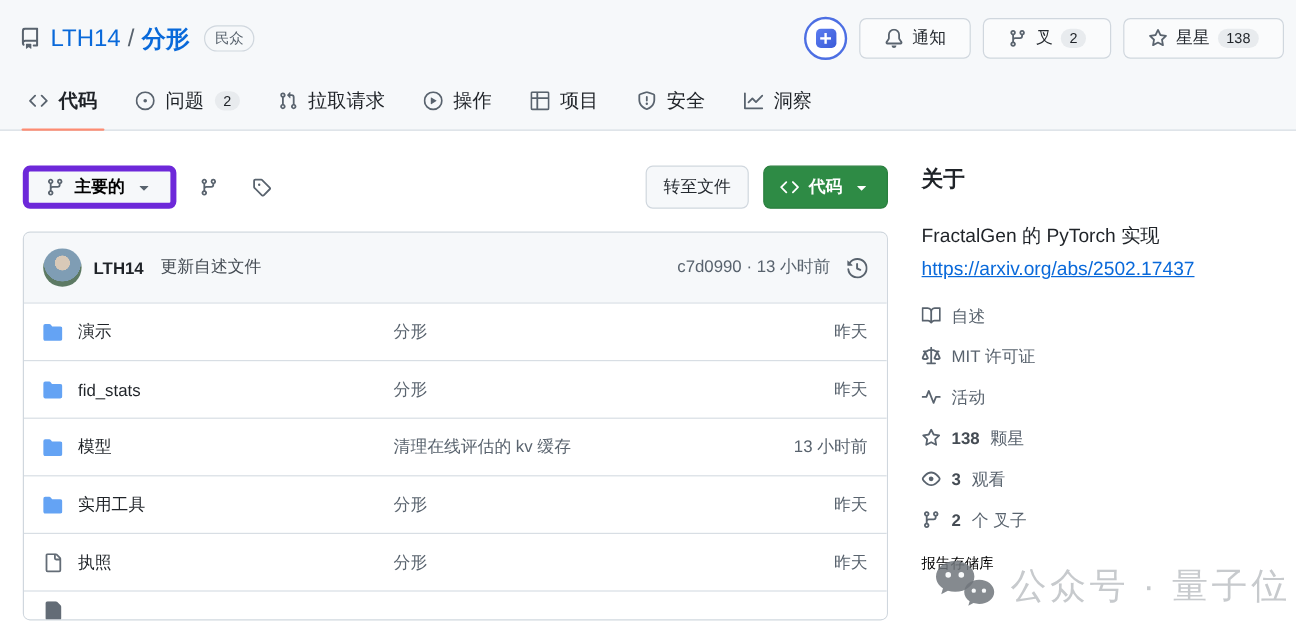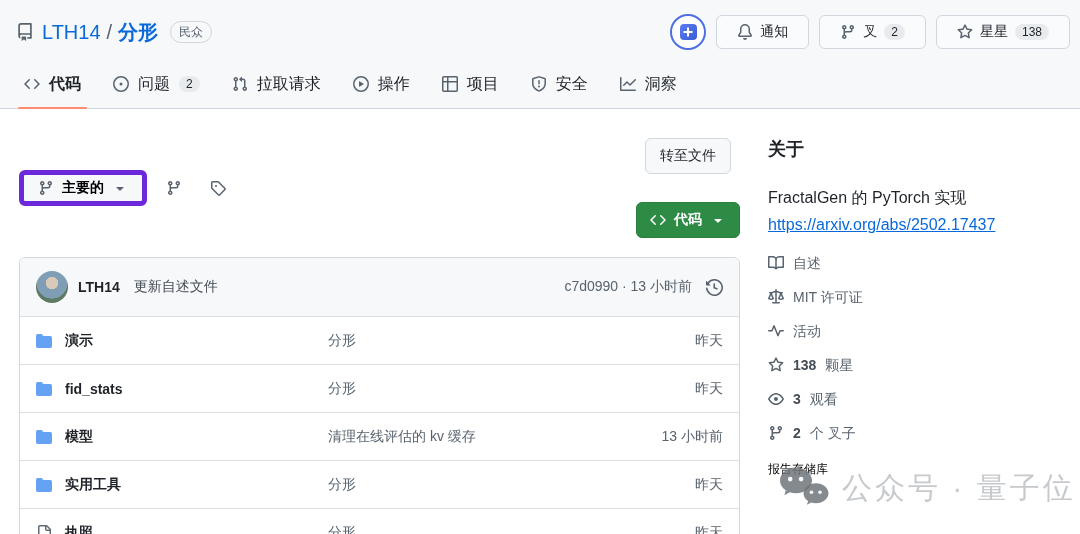--- a/index.html
+++ b/index.html
@@ -48,42 +48,42 @@
 
   
   .toolbar { display:flex; justify-content:space-between; align-items:center; margin-top:29px; }
   .tb-left { display:flex; align-items:center; gap:10px; }
   .branch-btn { display:flex; align-items:center; gap:8px; height:36px; padding:0 14px;
     background:#f6f8fa; border:5px solid #6d28d9; border-radius:6px; cursor:pointer; }
   .branch-btn .name { font-weight:600; font-size:14px; }
   .branch-btn .ic, .ghost .ic { color:#59636e; display:flex; }
   .ghost { height:36px; width:34px; display:flex; align-items:center; justify-content:center;
     background:transparent; border:none; cursor:pointer; }
-  .tb-right { display:flex; align-items:center; gap:28px;flex-direction:column; }
+  .tb-right { display:flex; align-items:center; gap:12px; }
   .goto-btn { height:36px; padding:0 14px; background:#f6f8fa; border:1px solid #d0d7de;
     border-radius:6px; font-size:14px; color:#24292f; cursor:pointer; }
   .code-btn { display:flex; align-items:center; gap:8px; height:36px; padding:0 13px;
     background:#2e8b45; border:1px solid #2a7f3f; border-radius:6px; color:#fff;
     font-size:14px; font-weight:600; cursor:pointer; }
   .code-btn .ic { display:flex; }
 
   
   .ftable { margin-top:19px; border:1px solid #d0d7de; border-radius:6px; overflow:hidden; }
   .commit-bar { display:flex; align-items:center; justify-content:space-between;
     background:#f6f8fa; padding:13px 16px; }
   .cb-left { display:flex; align-items:center; gap:10px; min-width:0; }
   .avatar { width:32px; height:32px; border-radius:50%; flex:none;
     background:radial-gradient(circle at 50% 38%, #d8c9b8 0 24%, #7f9db4 25% 60%, #5d7a64 61%); }
   .cb-author { font-weight:600; font-size:14px; }
   .cb-msg { color:#454c54; font-size:14px; margin-left:4px; }
   .cb-right { display:flex; align-items:center; gap:14px; color:#59636e; font-size:14px; white-space:nowrap; }
   .cb-right .ic { color:#59636e; display:flex; cursor:pointer; }
   .frow { display:grid; grid-template-columns:292px 1fr 130px; align-items:center;
     height:48px; padding:0 16px; border-top:1px solid #d8dee4; background:#fff; }
-  .fname { display:flex; align-items:center; gap:13px; font-size:14px; color:#1f2328; cursor:pointer;font-weight:bold; }
+  .fname { display:flex; align-items:center; gap:13px; font-size:14px; color:#1f2328; cursor:pointer; }
   .folder-ic { color:#64a3f4; display:flex; }
   .file-ic { color:#636c76; display:flex; }
   .fmsg { color:#59636e; font-size:14px; cursor:pointer; overflow:hidden; white-space:nowrap; }
   .ftime { color:#59636e; font-size:14px; text-align:right; white-space:nowrap; }
   .frow.partial { height:24px; border-top:1px solid #d8dee4; align-items:start; padding-top:8px; }
 
   
   .about-title { font-size:18px; font-weight:700; margin-top:28px; }
   .about-desc { font-size:16px; line-height:1.4; margin-top:26px; color:#1f2328; }
   .about-link { display:inline-block; font-size:16px; color:#0969da; text-decoration:underline;

